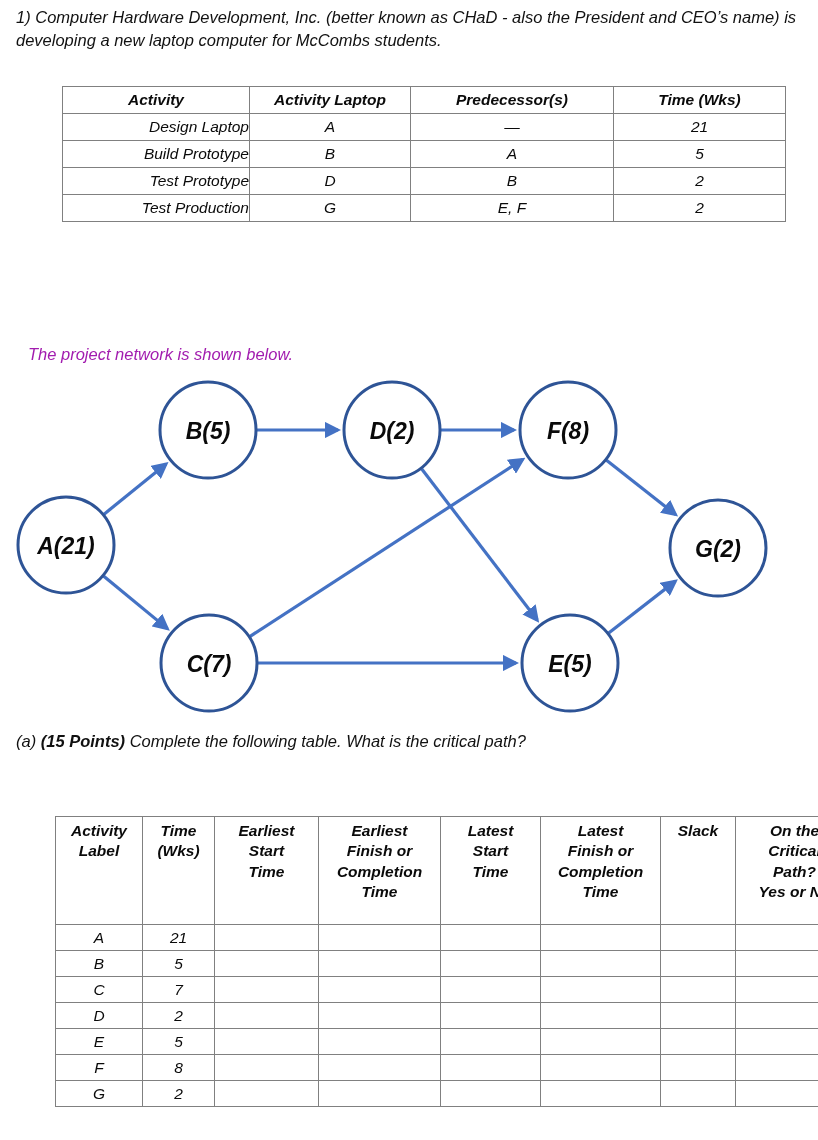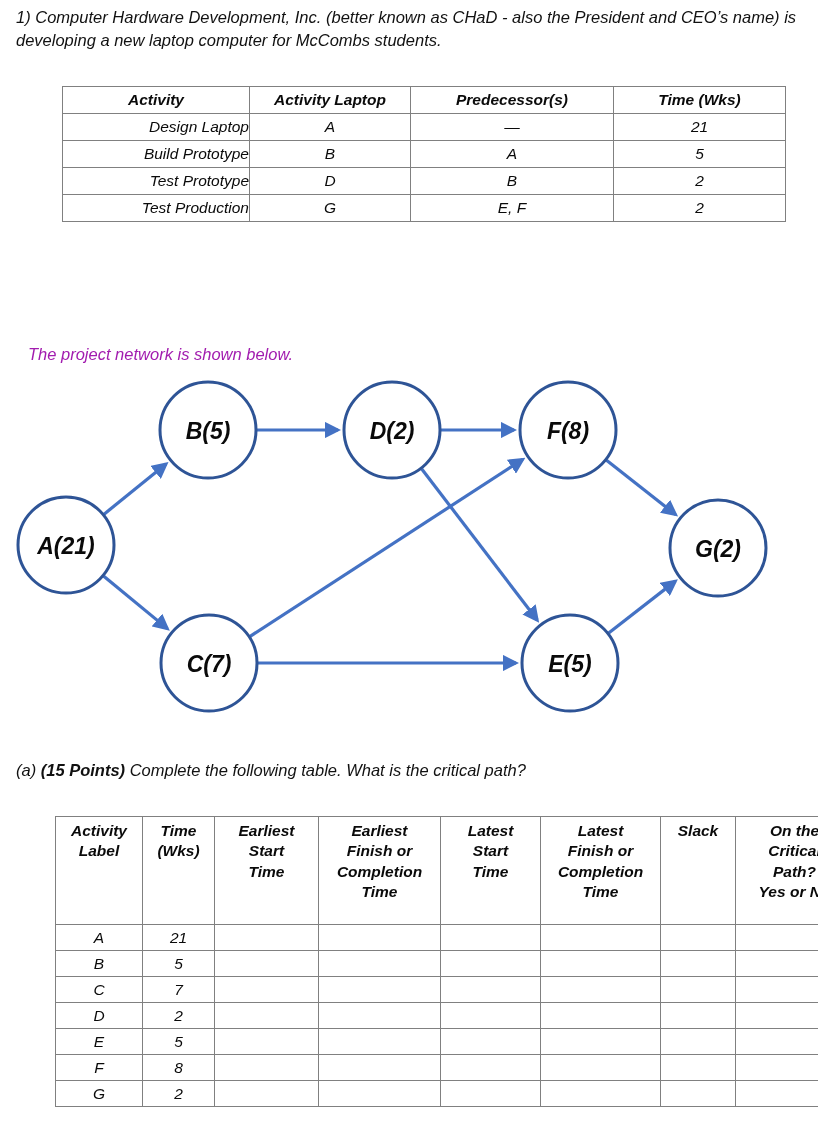--- a/index.html
+++ b/index.html
@@ -55,21 +55,21 @@
   .node-circle{fill:#ffffff;stroke:#2E5496;stroke-width:3;}
   .node-label{
     font-family:"Liberation Sans", sans-serif;
     font-size:23px;font-weight:bold;fill:#0a0a0a;
     text-anchor:middle;dominant-baseline:central;
   }
   .edge{stroke:#4472C4;stroke-width:3.2;fill:none;}
 
   
   .prompt{
-    position:absolute;left:16px;top:761px;
+    position:absolute;left:16px;top:732px;
     font-size:16.5px;color:#111;
   }
   .prompt b{font-weight:bold;}
 
   
   .t2{position:absolute;left:10px;top:816px;width:798px;}
   .t2 th{
     font-size:15.5px;font-weight:bold;
     line-height:1.32;height:103px;
     vertical-align:top;padding-top:4px;

